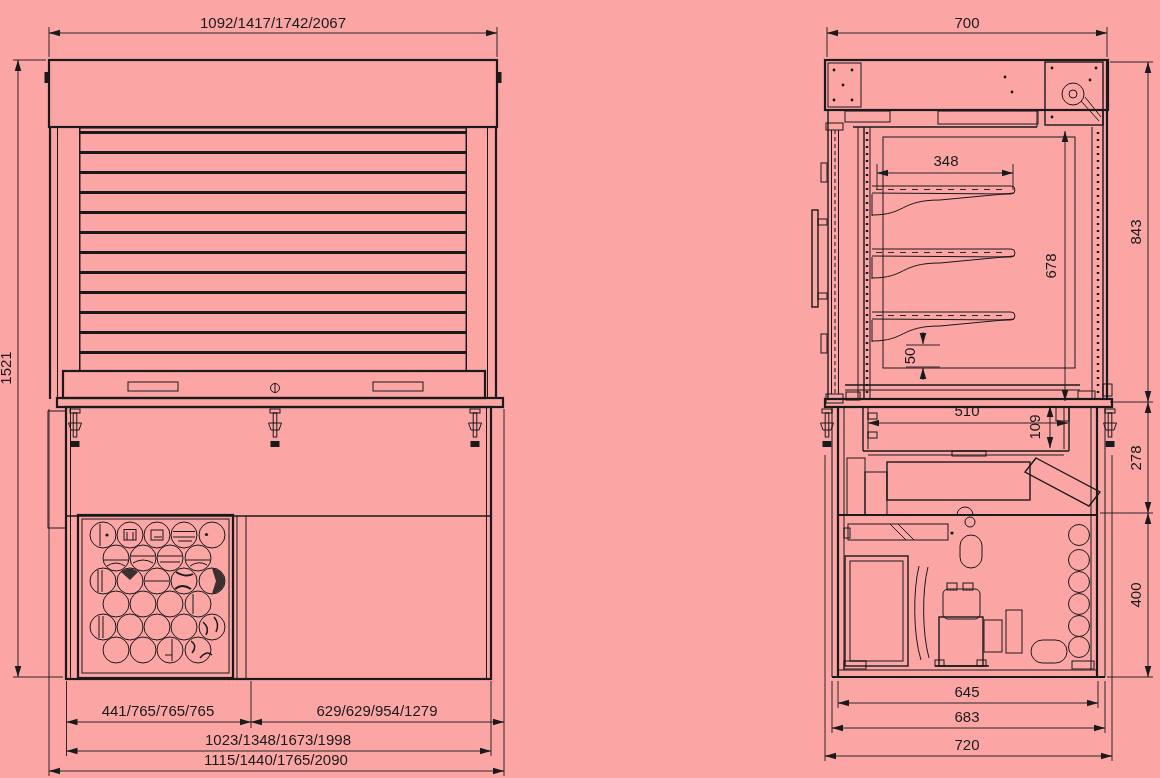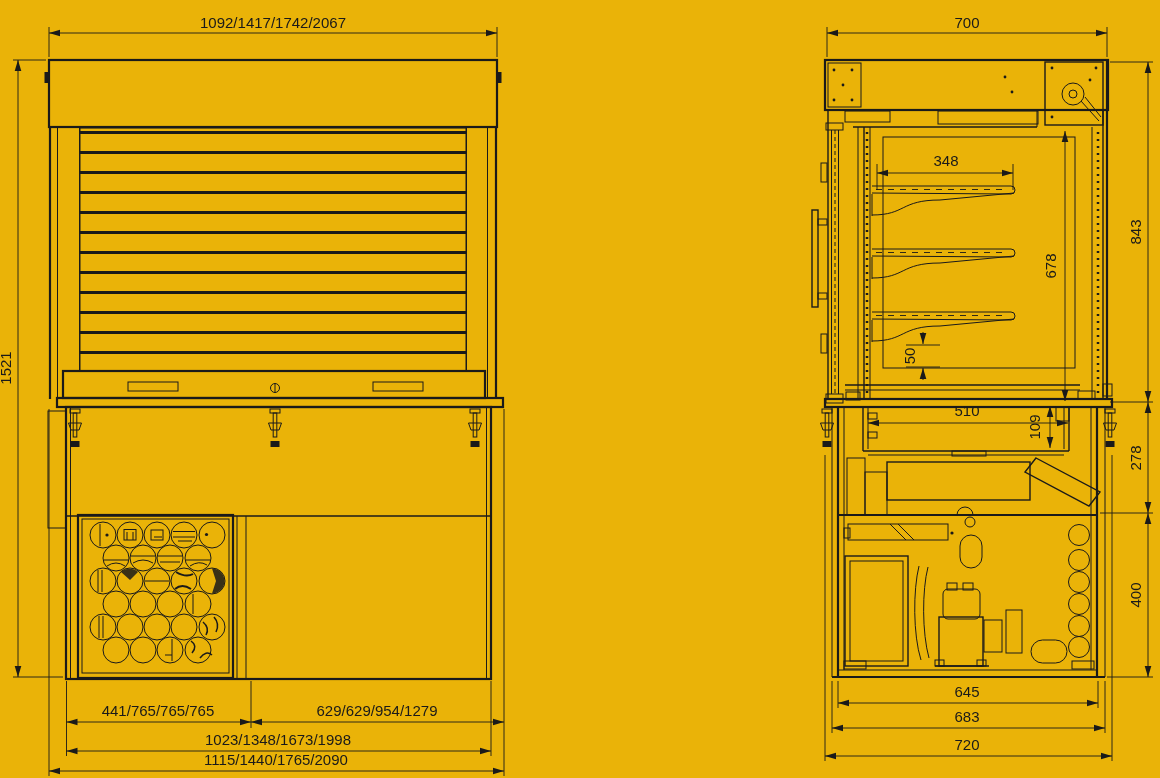--- a/index.html
+++ b/index.html
@@ -1,16 +1,16 @@
 <!DOCTYPE html>
 <html><head>
 <meta charset="utf-8">
 <style>
   html,body{margin:0;padding:0;background:#fff;}
-  .stage{position:relative;width:1160px;height:778px;background:#eab308;overflow:hidden;}
+  .stage{position:relative;width:1160px;height:778px;background:#fca5a5;overflow:hidden;}
   svg{display:block;}
   .o2{fill:none;stroke:#1a1a1a;stroke-width:2.2;}
   .o {fill:none;stroke:#1a1a1a;stroke-width:1.4;}
   .t {fill:none;stroke:#1a1a1a;stroke-width:1;}
   .d {fill:none;stroke:#1a1a1a;stroke-width:0.9;}
   .fl{fill:#1a1a1a;stroke:none;}
   .lbl{font-family:"Liberation Sans",sans-serif;font-size:15px;fill:#1a1a1a;text-anchor:middle;}
 </style>
 </head>
 <body>

